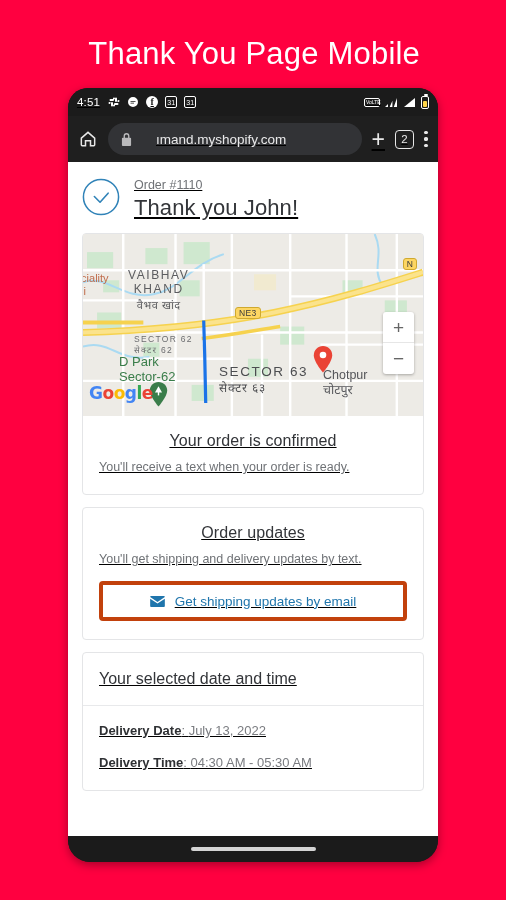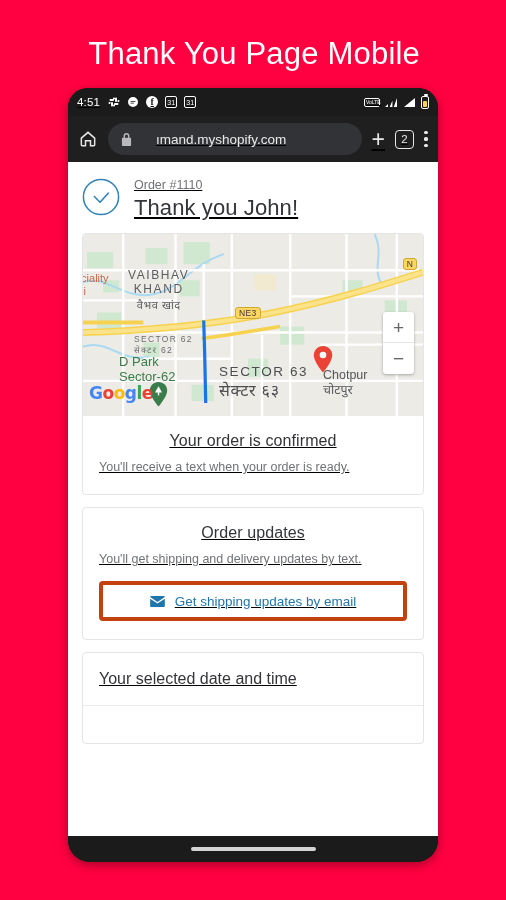--- a/index.html
+++ b/index.html
@@ -102,21 +102,21 @@
   .map-label {
     position: absolute; color: #57585b; font-family: "Liberation Sans", sans-serif;
     white-space: nowrap; pointer-events: none;
   }
   .lbl-vaibhav { left: 45px; top: 34px; font-size: 12px; letter-spacing: 1.6px; color: #5c5d60; text-align:center;}
   .lbl-vaibhav div:nth-child(3) { font-size: 11px; letter-spacing: .5px; margin-top: 1px; text-align: center; }
   .lbl-speciality { left: -8px; top: 38px; font-size: 11px; color: #c06b4b; line-height: 13px; }
   .lbl-sec62 { left: 33px; top: 100px; font-size: 8.5px; letter-spacing: 1.3px; color: #6b6c6f; text-align: left; margin-left: 18px; }
   .lbl-dpark { left: 36px; top: 120px; font-size: 13px; color: #3a7d4a; line-height: 15px; }
   .lbl-sec63 { left: 136px; top: 130px; font-size: 13.5px; letter-spacing: 1.6px; color: #4c4d50; }
-  .lbl-sec63 div:nth-child(2) { font-size: 16px; letter-spacing: .8px; }
+  .lbl-sec63 div:nth-child(2) { font-size: 12px; letter-spacing: .8px; }
   .lbl-chotpur { left: 240px; top: 134px; font-size: 12.5px; color: #55565a; line-height: 15px; }
   .ne3 {
     position: absolute; left: 152px; top: 73px; background: #fdd663;
     border: 1px solid #cfa92f; border-radius: 3px; color: #3b3b3b;
     font-size: 8.5px; padding: 0px 3px; letter-spacing: .4px;
   }
   .nshield { position:absolute; right:6px; top:24px; background:#fdd663; border:1px solid #cfa92f;
     border-radius:3px; color:#3b3b3b; font-size:8.5px; padding:0 3px; }
   .pin { position: absolute; left: 230px; top: 112px; width: 20px; height: 27px; }
   .park-pin { position: absolute; left: 66px; top: 148px; width: 19px; height: 25px; }
@@ -374,20 +374,26 @@
             <span>Get shipping updates by email</span>
           </div>
         </div>
       </div>
 
       <div class="card">
         <div class="card-head">
           <h2>Your selected date and time</h2>
         </div>
         <div class="detail-body">
+          <div class="detail-row">
+            <b>Delivery Date</b><span>: </span><span>July 13, 2022</span>
+          </div>
+          <div class="detail-row">
+            <b>Delivery Time</b><span>: </span><span>04:30 AM - 05:30 AM</span>
+          </div>
         </div>
       </div>
 
     </div>
 
     <div class="navbar">
       <div class="nav-pill"></div>
     </div>
 
   </div>

